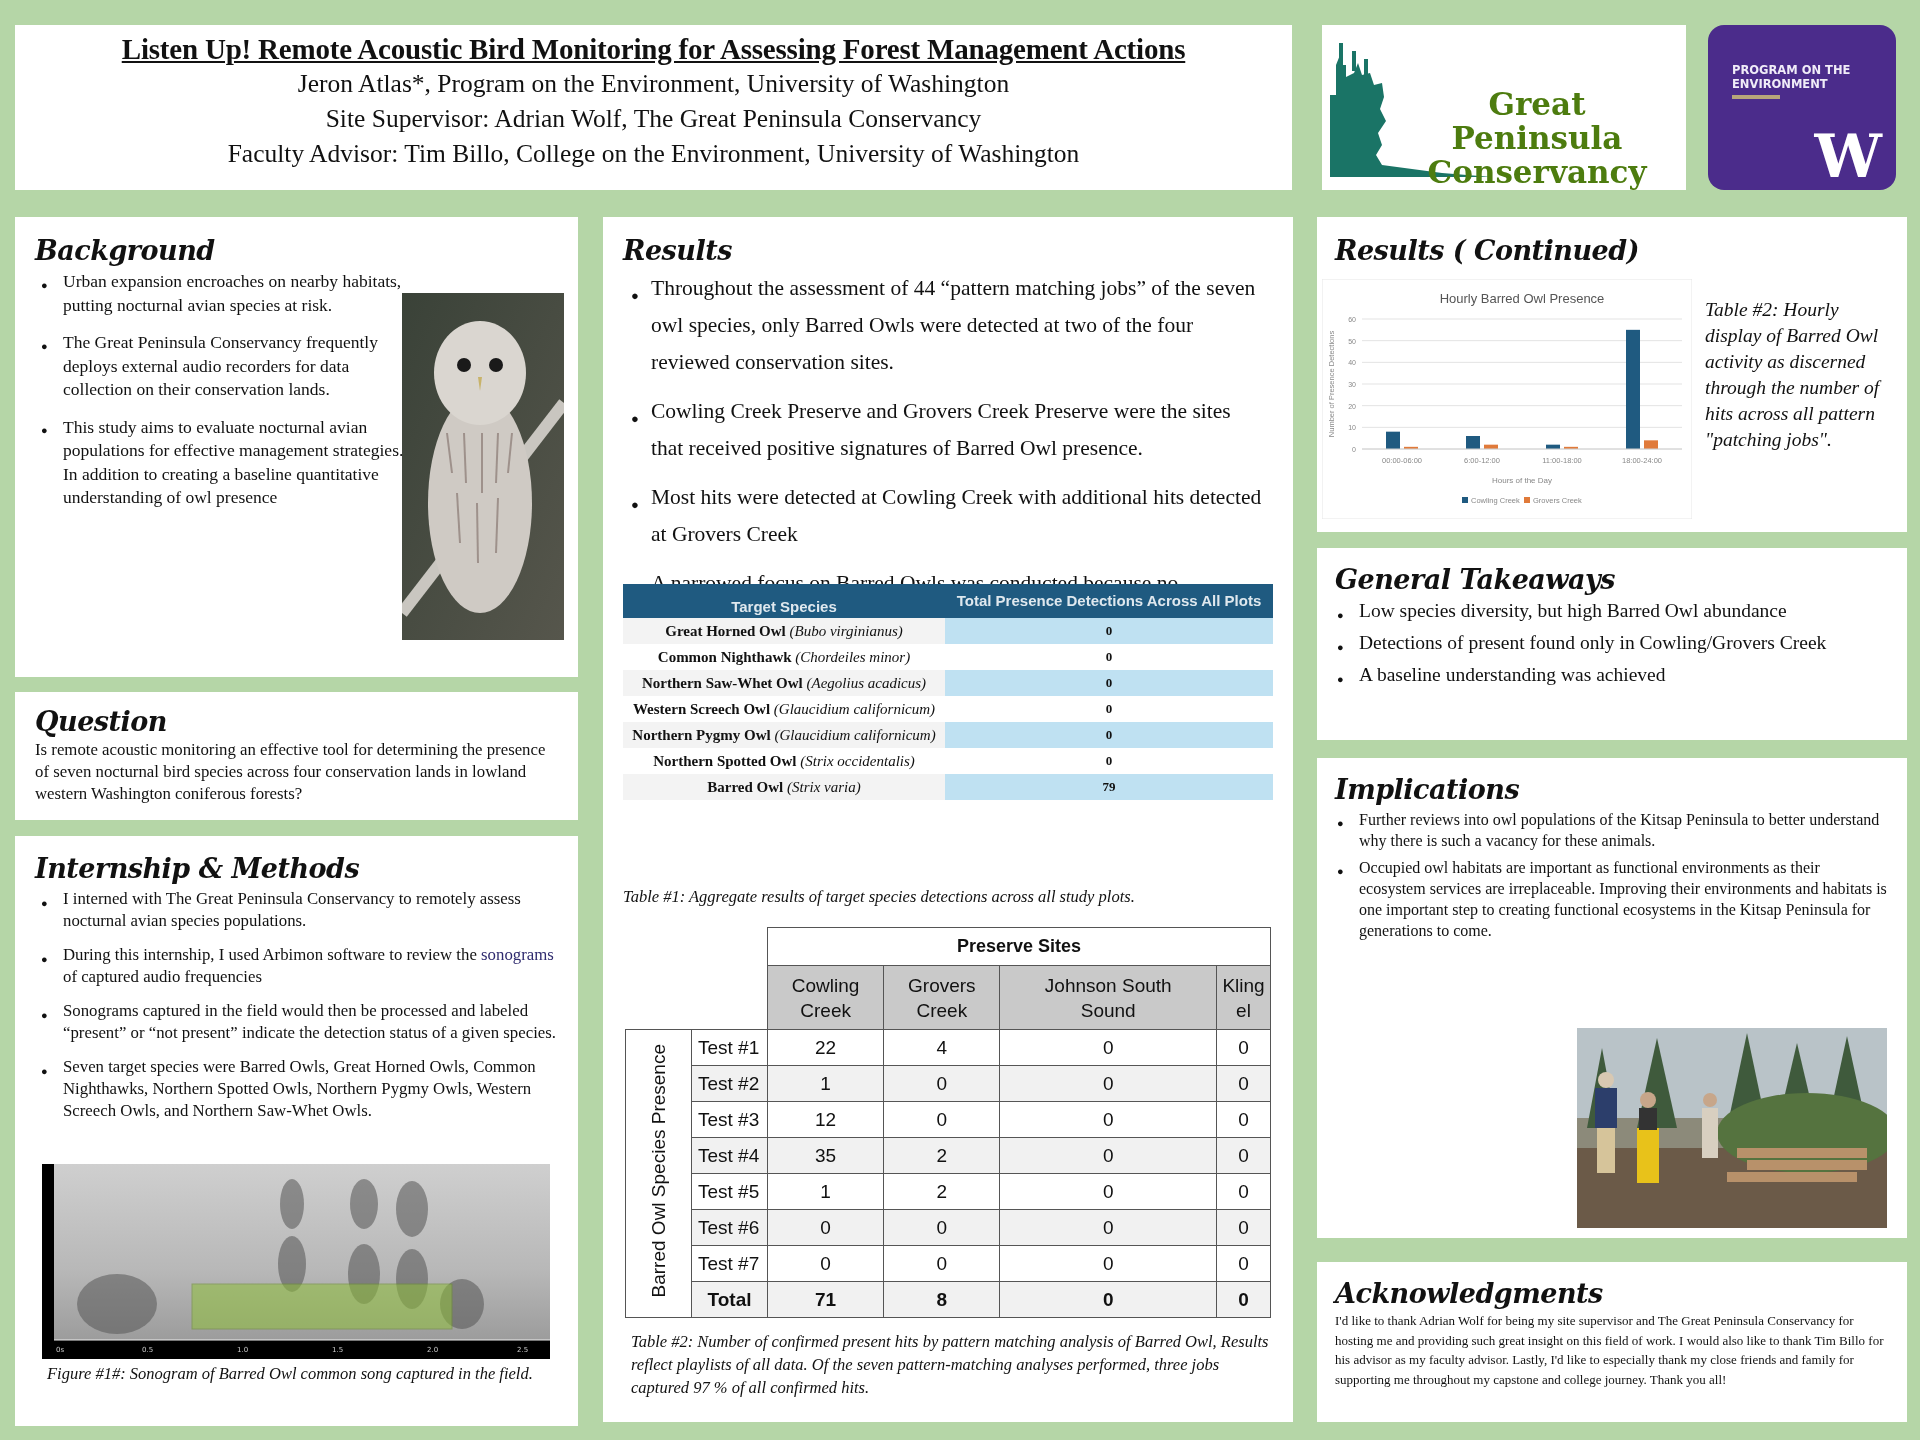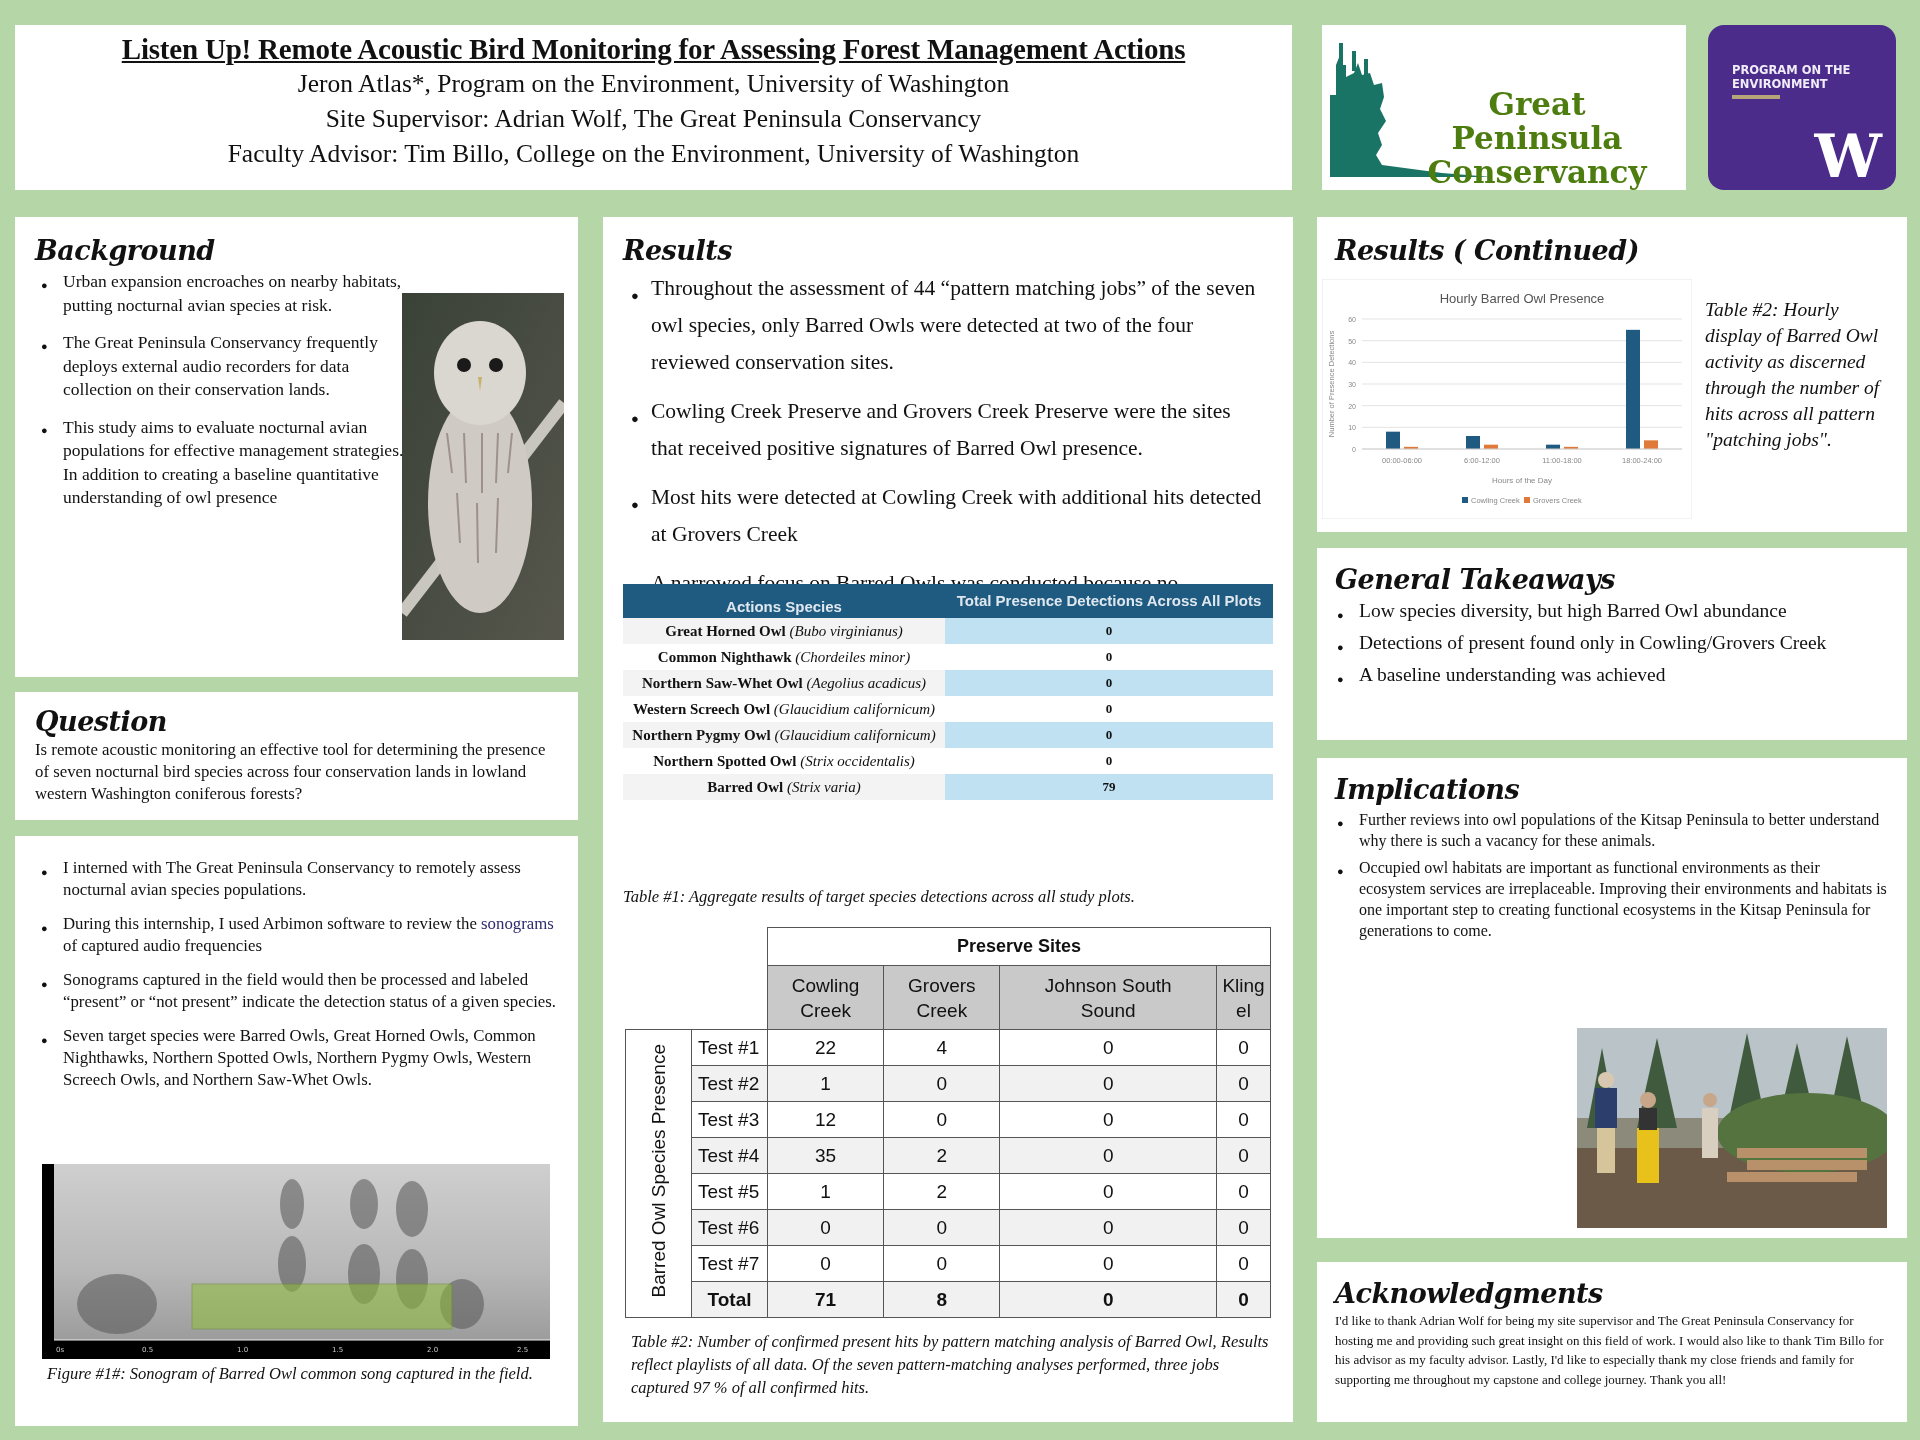--- a/index.html
+++ b/index.html
@@ -155,20 +155,21 @@
     </g>
   </svg>
 </div>
 
 <div class="panel" id="q-panel">
   <div class="h-script">Question</div>
   <p>Is remote acoustic monitoring an effective tool for determining the presence of seven nocturnal bird species across four conservation lands in lowland western Washington coniferous forests?</p>
 </div>
 
 <div class="panel" id="im-panel">
+  <div class="h-script">Internship &amp; Methods</div>
   <ul class="bul">
     <li>I interned with The Great Peninsula Conservancy to remotely assess nocturnal avian species populations.</li>
     <li><span>During this internship, I used Arbimon software to review the</span> <span class="sono-link">sonograms</span> <span>of captured audio frequencies</span></li>
     <li>Sonograms captured in the field would then be processed and labeled “present” or “not present” indicate the detection status of a given species.</li>
     <li>Seven target species were Barred Owls, Great Horned Owls, Common Nighthawks, Northern Spotted Owls, Northern Pygmy Owls, Western Screech Owls, and Northern Saw-Whet Owls.</li>
   </ul>
   <svg id="sonogram" viewBox="0 0 508 195">
     <defs>
       <linearGradient id="sg" x1="0" y1="0" x2="0" y2="1">
         <stop offset="0" stop-color="#cfcfcf"></stop>
@@ -207,21 +208,21 @@
   <ul class="bul">
     <li>Throughout the assessment of 44 “pattern matching jobs” of the seven owl species, only Barred Owls were detected at two of the four reviewed conservation sites.</li>
     <li>Cowling Creek Preserve and Grovers Creek Preserve were the sites that received positive signatures of Barred Owl presence.</li>
     <li>Most hits were detected at Cowling Creek with additional hits detected at Grovers Creek</li>
     <li>A narrowed focus on Barred Owls was conducted because no detections of other species were captured</li>
   </ul>
 
   <table id="t1">
     <thead>
       <tr>
-        <th style="padding-top:14px;">Actions Species</th>
+        <th style="padding-top:14px;">Target Species</th>
         <th>Total Presence Detections Across All Plots</th>
       </tr>
     </thead>
     <tbody id="t1-body">
         <tr class="odd">
           <td class="sp"><span>Great Horned Owl</span> <i>(Bubo virginianus)</i></td>
           <td class="v">0</td>
         </tr>
         <tr class="even">
           <td class="sp"><span>Common Nighthawk</span> <i>(Chordeiles minor)</i></td>

